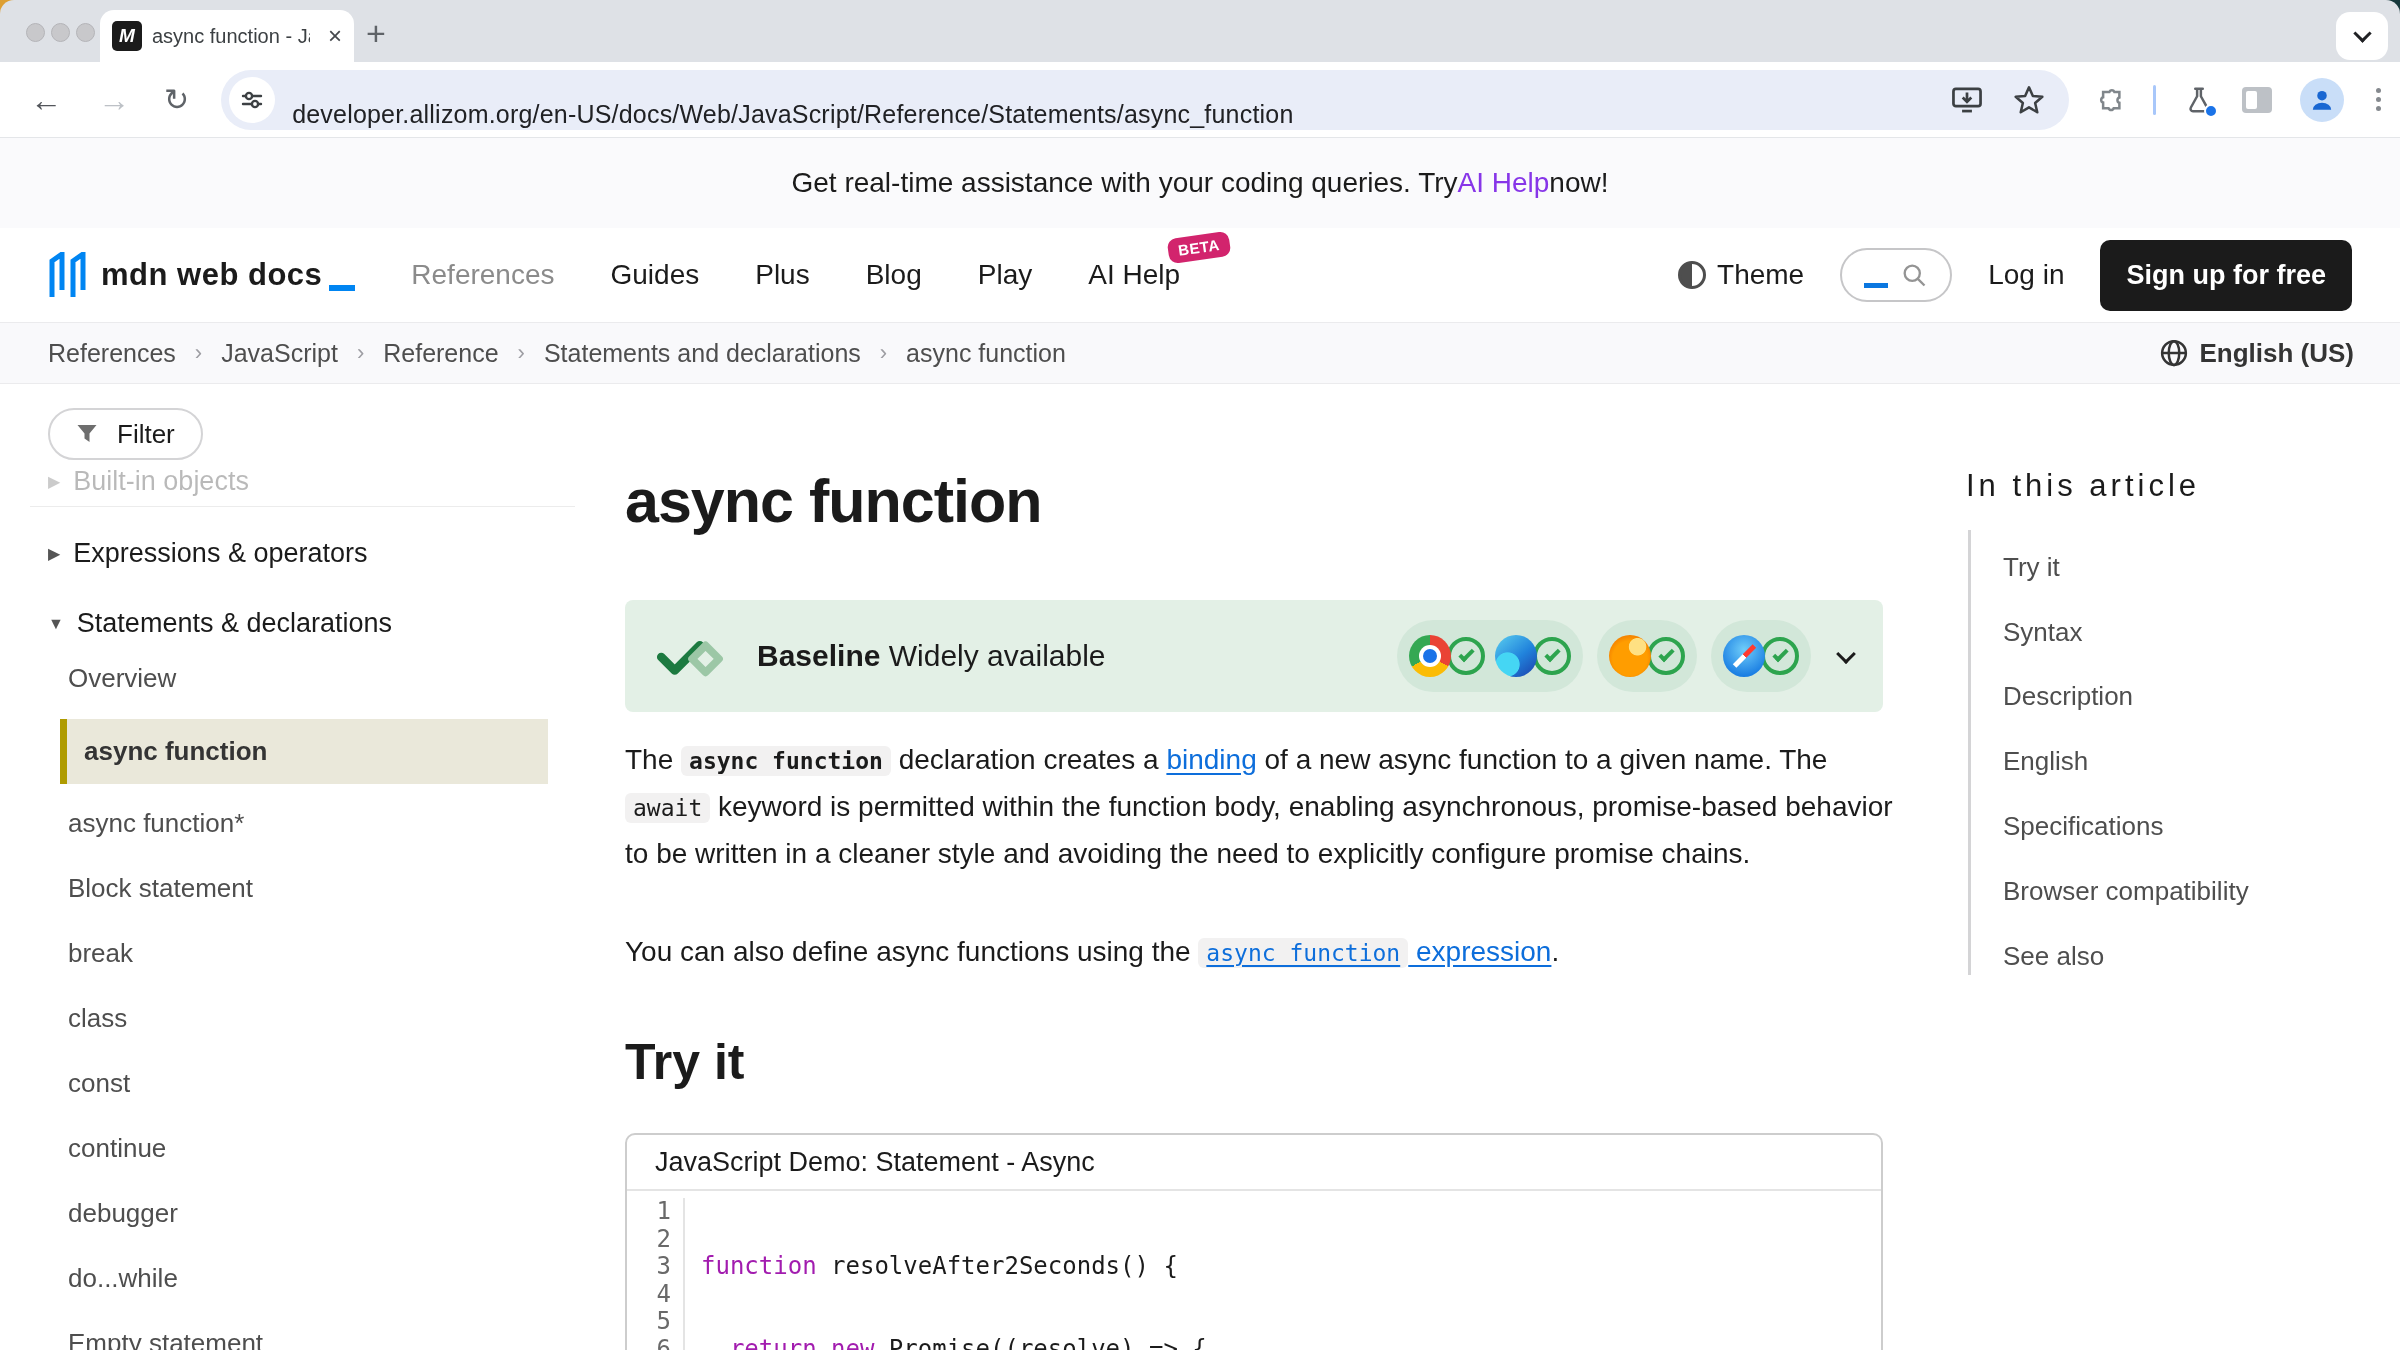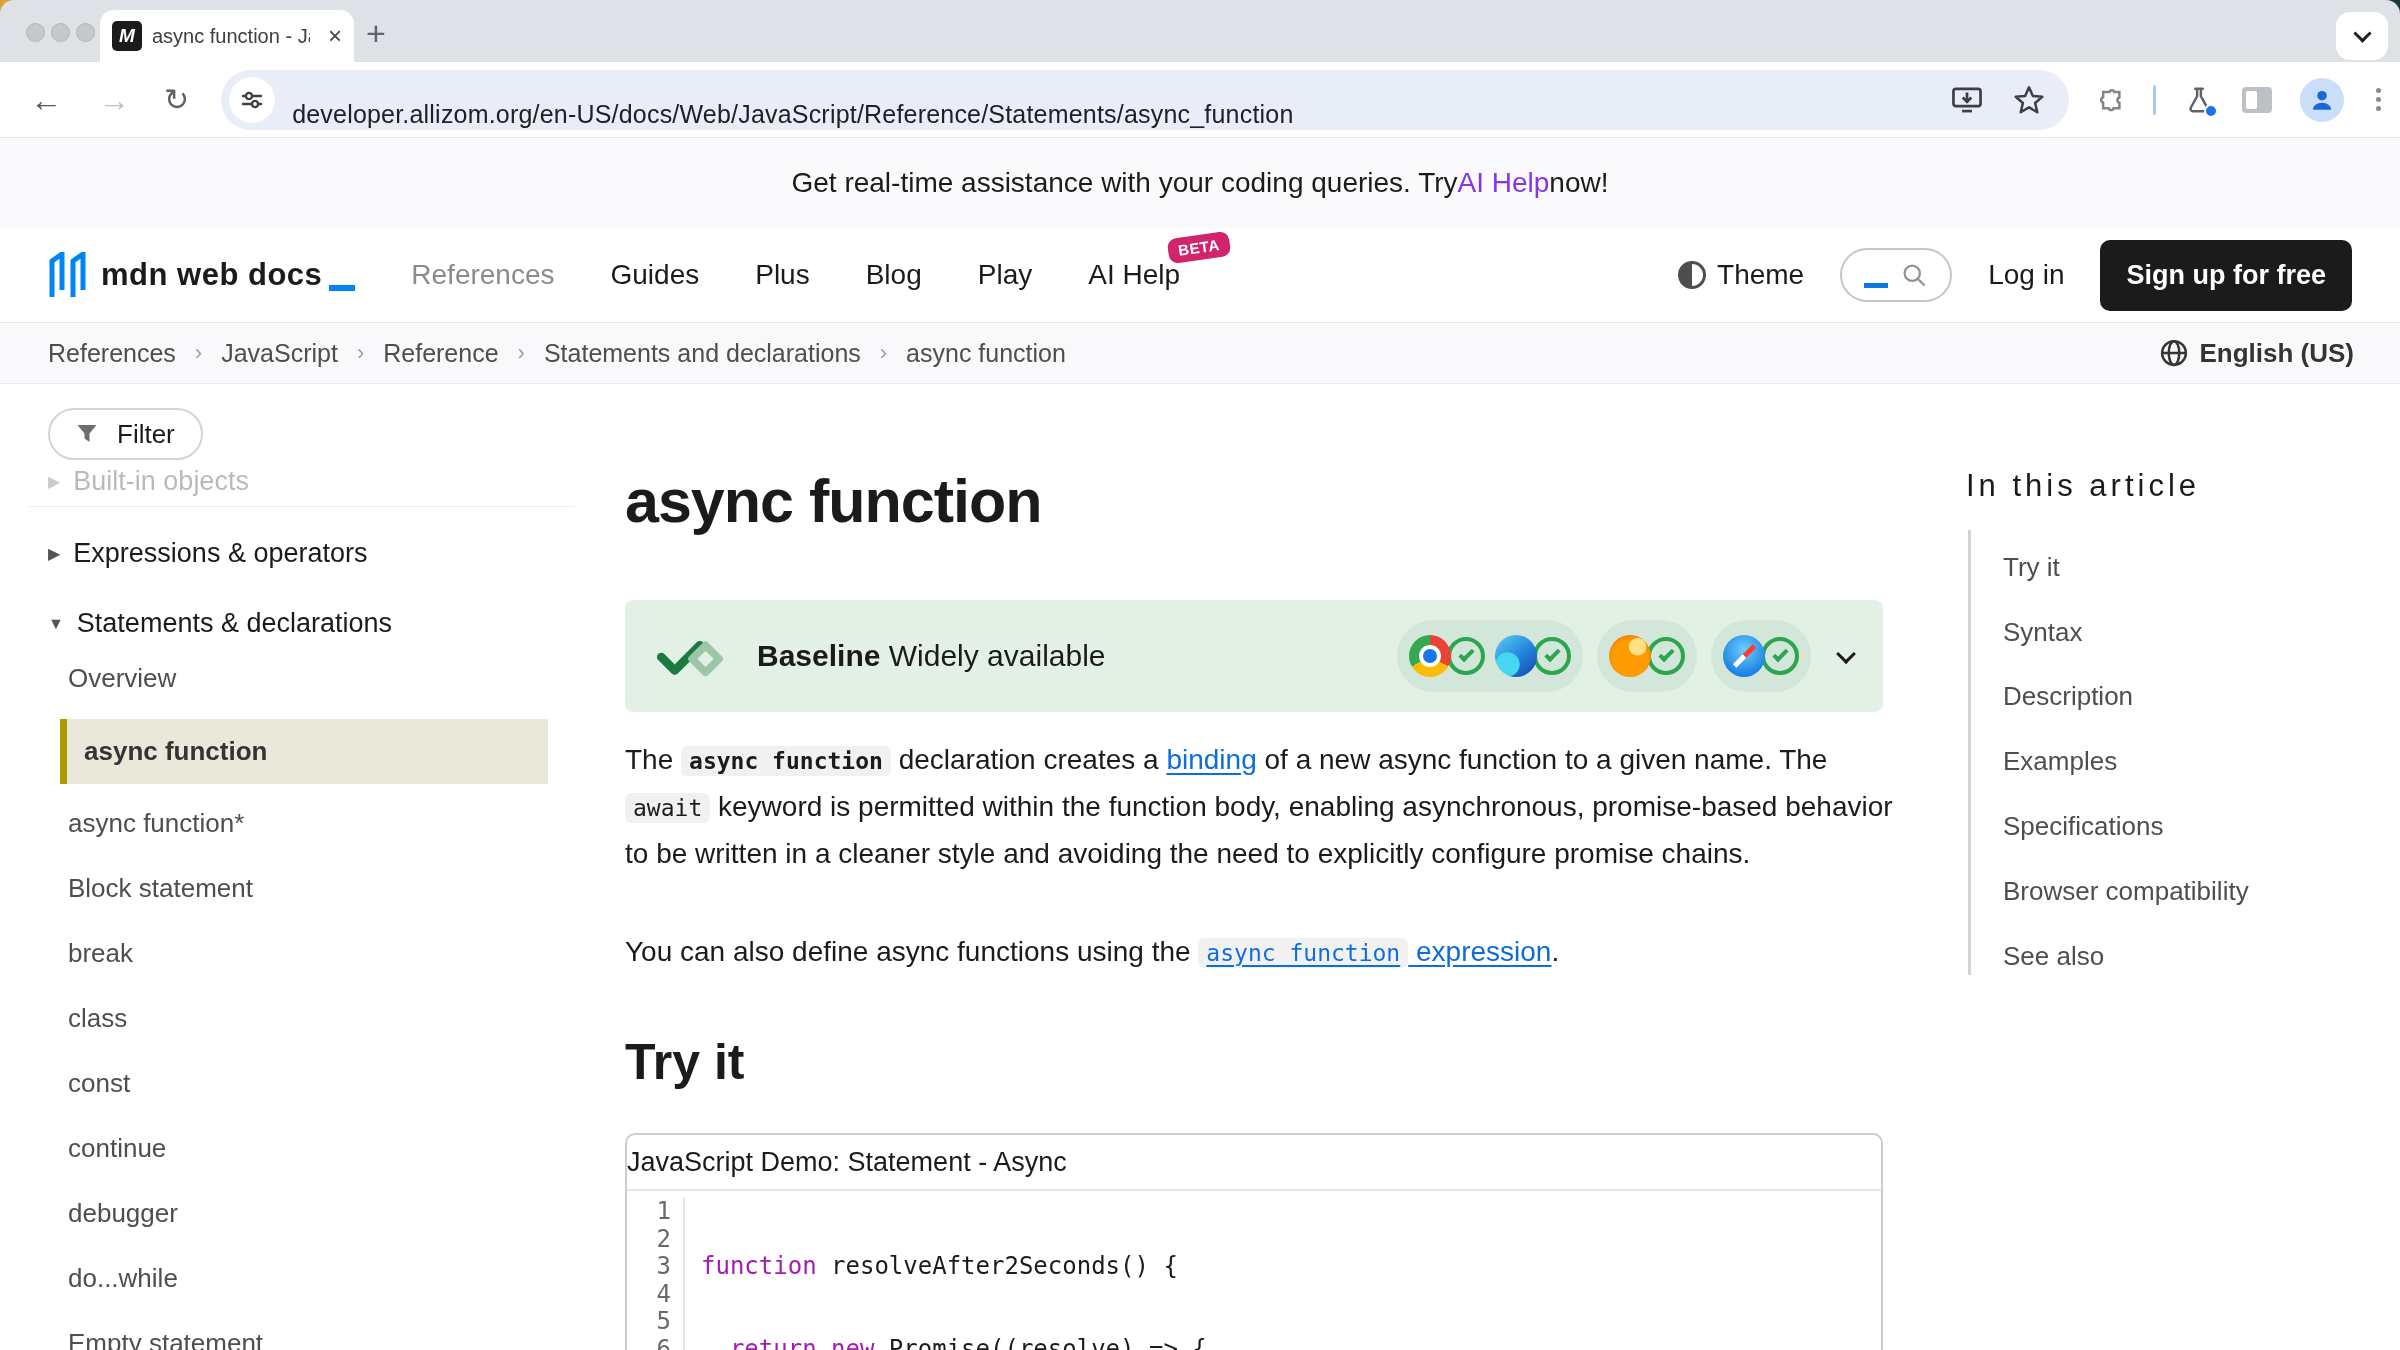--- a/index.html
+++ b/index.html
@@ -135,21 +135,21 @@
   .chip { font-family:"DejaVu Sans Mono", monospace; font-size:23px; background:#f2f1f1;
     border-radius:6px; padding:2px 8px; }
   .chip-b { font-weight:700; }
   .lnk { color:#0d6edb; text-decoration:underline; text-underline-offset:4px; cursor:pointer; }
   .chip-lnk { color:#0d6edb; text-decoration:underline; text-underline-offset:4px; }
 
   .h2 { position:absolute; left:625px; top:1033px; font-size:50px; font-weight:700; }
 
   .demo { position:absolute; left:625px; top:1133px; width:1258px; height:240px; background:#fff;
     border:2px solid #cdcdcd; border-radius:10px; overflow:hidden; }
-  .demo-header { height:56px; display:flex; align-items:center; font-size:27px;
+  .demo-header { height:56px; display:flex; align-items:center; padding-left:28px; font-size:27px;
     border-bottom:2px solid #e4e4e4;text-align:right; }
   .demo-code { display:flex; font-family:"DejaVu Sans Mono", monospace; font-size:24px;
     line-height:27.5px; padding-top:7px; height:184px; }
   .linenos { width:58px; text-align:right; padding-right:12px; color:#696969; border-right:2px solid #e4e4e4; }
   .codelines { padding-left:16px; white-space:pre; color:#1b1b1b; }
   .kw { color:#a21caf; }
 
   
   .toc-h { position:absolute; left:1966px; top:468px; font-size:31px; font-weight:500; letter-spacing:4px; }
   .toc-list { position:absolute; left:1968px; top:530px; width:400px; height:445px; border-left:3px solid #d4d4d6; }
@@ -402,17 +402,17 @@
       
     </div>
   </div>
 </div>
 
 <div class="toc-h">In this article</div>
 <div class="toc-list">
   <span class="toc-item" style="top:22px">Try it</span>
   <span class="toc-item" style="top:87px">Syntax</span>
   <span class="toc-item" style="top:151px">Description</span>
-  <span class="toc-item" style="top:216px">Examples</span>
+  <span class="toc-item" style="top:216px">English</span>
   <span class="toc-item" style="top:281px">Specifications</span>
   <span class="toc-item" style="top:346px">Browser compatibility</span>
   <span class="toc-item" style="top:411px">See also</span>
 </div>
 
 </body></html>

